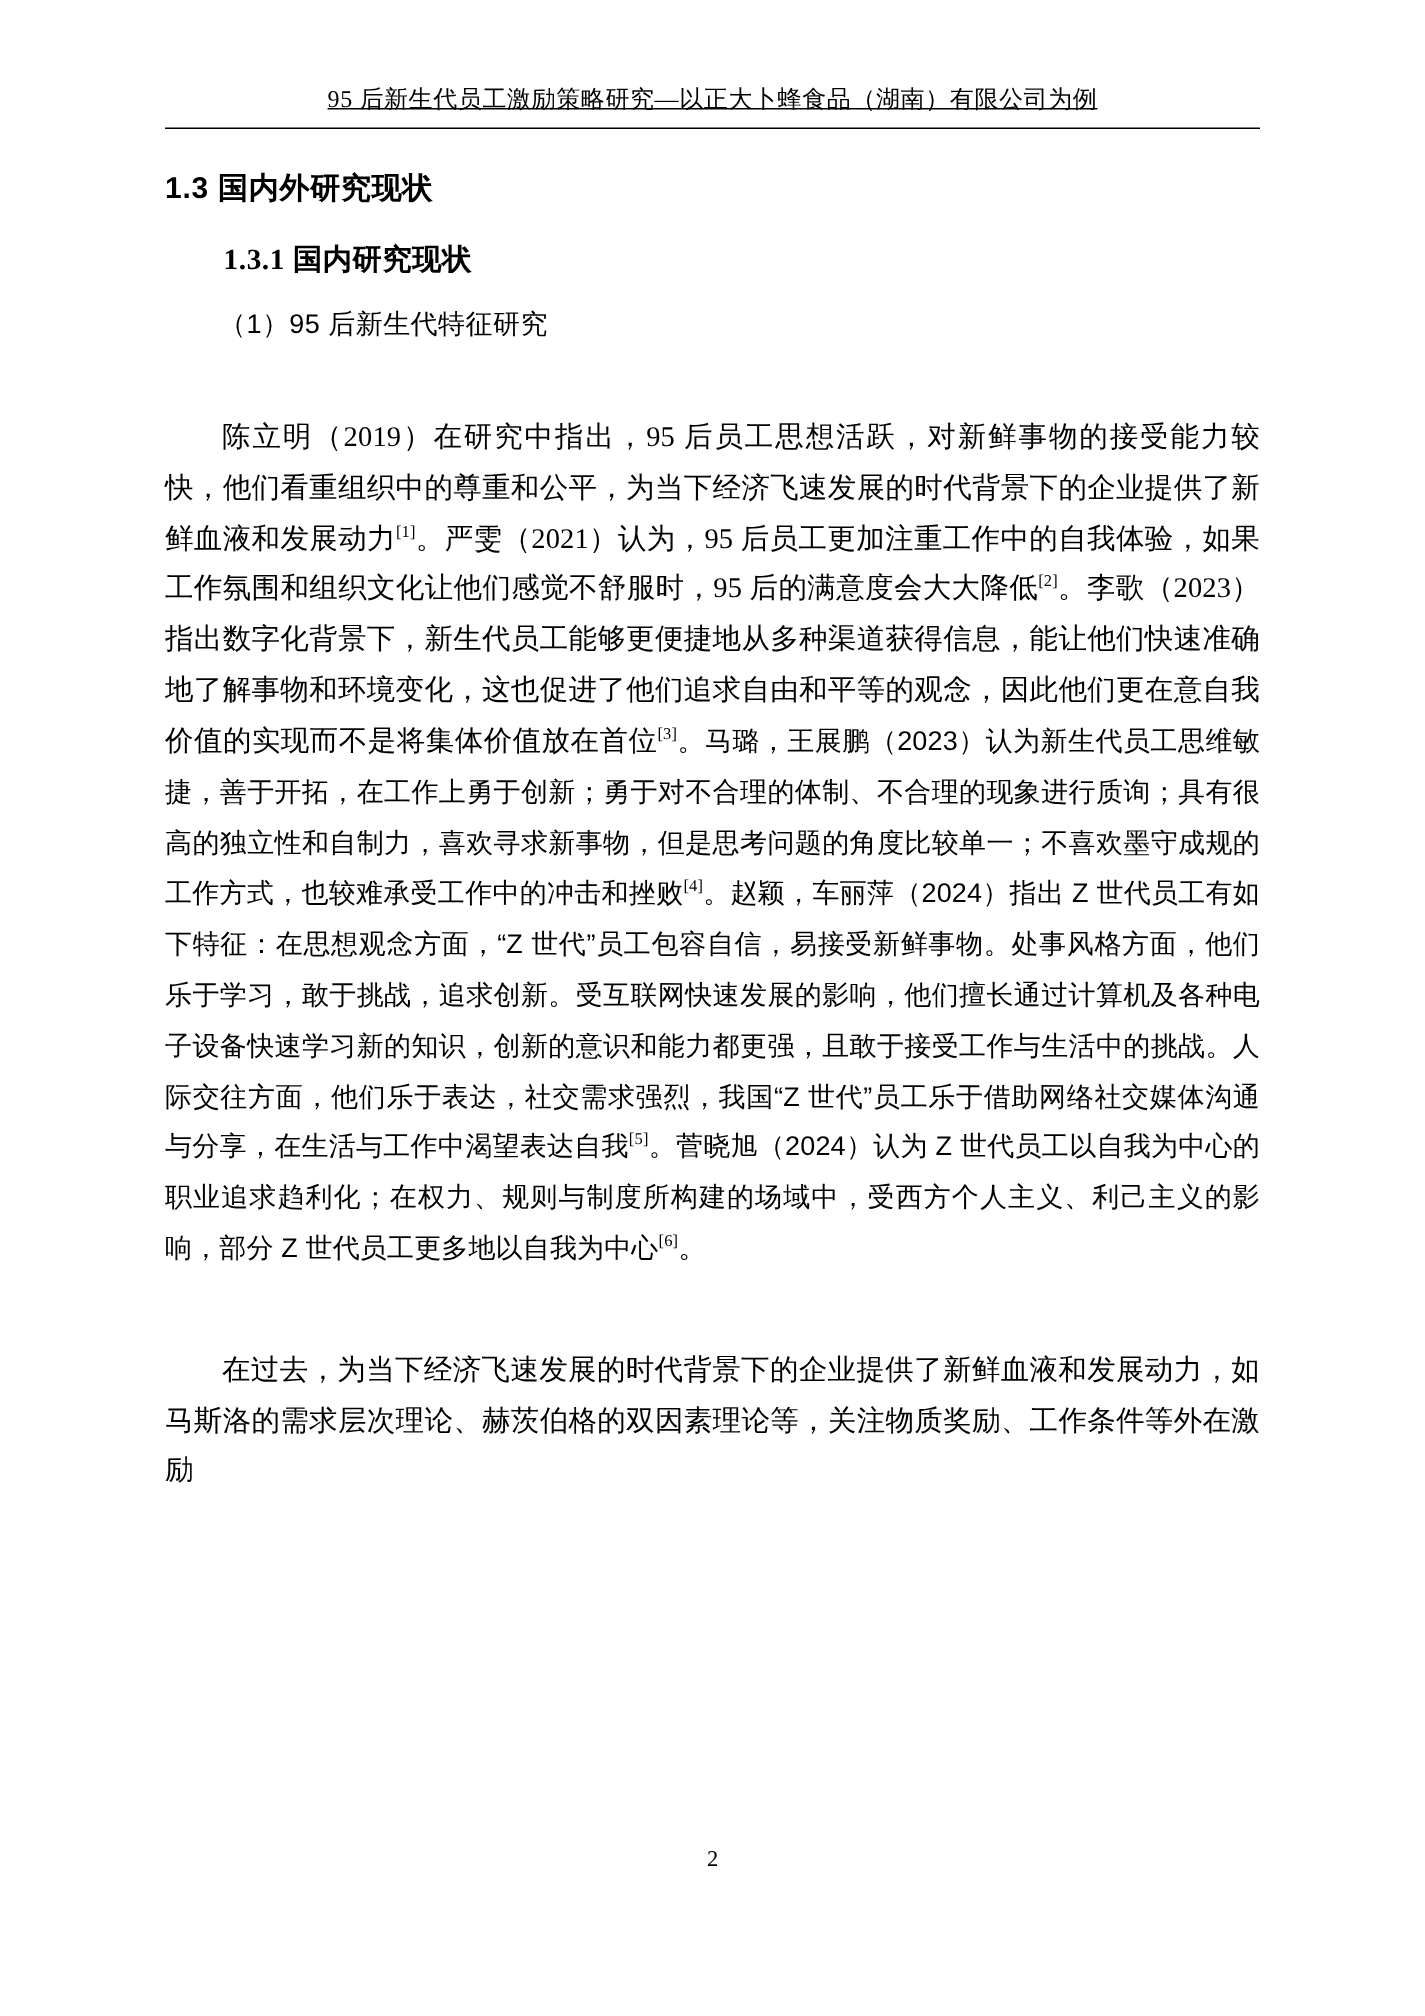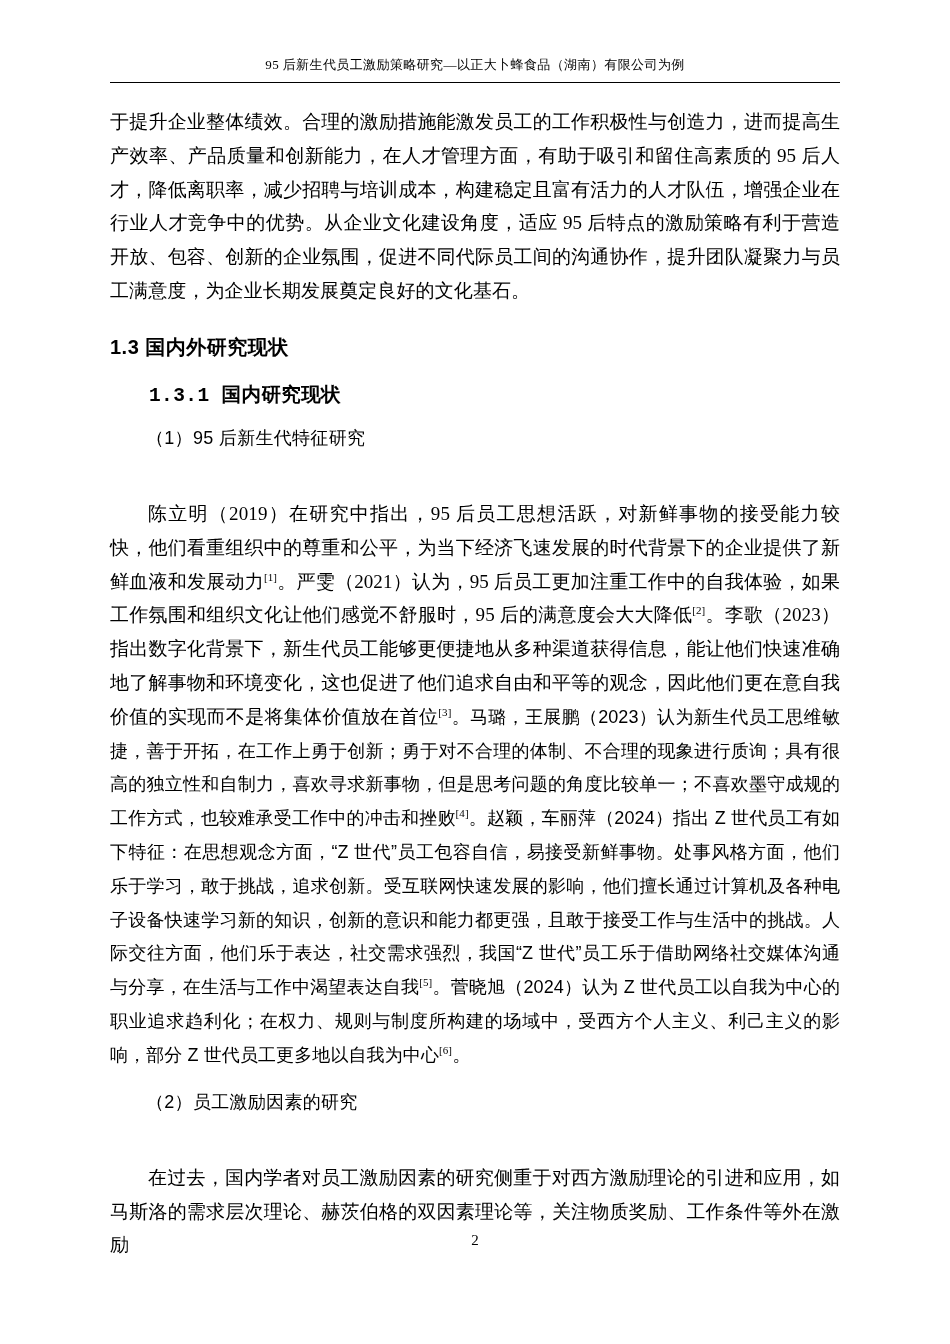--- a/index.html
+++ b/index.html
@@ -24,24 +24,25 @@
   }
   .content {
     position: absolute;
     left: 110px;
     top: 56px;
     width: 730px;
   }
   
   .header {
     text-align: center;
-    font-size: 13px;
+    font-size: 16px;
     letter-spacing: 0.4px;
     font-family: "Liberation Serif", "DejaVu Serif", serif;
     padding-bottom: 8px;
+    text-decoration: underline;
   }
   .header-rule {
     border-bottom: 1.2px solid #000;
     width: 100%;
     margin-bottom: 22px;
   }
   p.body-text {
     font-size: 19px;
     line-height: 1.78;
     margin: 0 0 2px 0;
@@ -54,21 +55,21 @@
     margin-top: 47px;
   }
   h2.heading1 {
     font-family: "Liberation Sans", "DejaVu Sans", sans-serif;
     font-size: 20px;
     font-weight: bold;
     margin: 26px 0 16px 0;
     letter-spacing: 0.5px;
   }
   h3.heading2 {
-    font-family: Liberation Mono, monospace;
+    font-family: Liberation Serif, serif;
     font-size: 19.5px;
     font-weight: bold;
     margin: 20px 0 16px 0;
     padding-left: 2em;
     letter-spacing: 0.4px;
   }
   h4.heading3 {
     font-family: "Liberation Sans", "DejaVu Sans", sans-serif;
     font-size: 18px;
     font-weight: normal;
@@ -99,31 +100,29 @@
 </head>
 <body>
 
 <div class="page">
 
   <div class="content">
 
     <div class="header">95 后新生代员工激励策略研究—以正大卜蜂食品（湖南）有限公司为例</div>
     <div class="header-rule"></div>
 
-    <p class="body-text">于提升企业整体绩效。合理的激励措施能激发员工的工作积极性与创造力，进而提高生产效率、产品质量和创新能力，在人才管理方面，有助于吸引和留住高素质的 95 后人才，降低离职率，减少招聘与培训成本，构建稳定且富有活力的人才队伍，增强企业在行业人才竞争中的优势。从企业文化建设角度，适应 95 后特点的激励策略有利于营造开放、包容、创新的企业氛围，促进不同代际员工间的沟通协作，提升团队凝聚力与员工满意度，为企业长期发展奠定良好的文化基石。</p>
 
     <h2 class="heading1">1.3 国内外研究现状</h2>
 
     <h3 class="heading2">1.3.1 国内研究现状</h3>
 
     <h4 class="heading3">（1）95 后新生代特征研究</h4>
 
     <p class="body-text indent"><span>陈立明（2019）在研究中指出，95 后员工思想活跃，对新鲜事物的接受能力较快，他们看重组织中的尊重和公平，为当下经济飞速发展的时代背景下的企业提供了新鲜血液和发展动力</span><sup>[1]</sup><span>。严雯（2021）认为，95 后员工更加注重工作中的自我体验，如果工作氛围和组织文化让他们感觉不舒服时，95 后的满意度会大大降低</span><sup>[2]</sup><span>。李歌（2023）指出数字化背景下，新生代员工能够更便捷地从多种渠道获得信息，能让他们快速准确地了解事物和环境变化，这也促进了他们追求自由和平等的观念，因此他们更在意自我价值的实现而不是将集体价值放在首位</span><sup>[3]</sup><span class="sans-para">。马璐，王展鹏（2023）认为新生代员工思维敏捷，善于开拓，在工作上勇于创新；勇于对不合理的体制、不合理的现象进行质询；具有很高的独立性和自制力，喜欢寻求新事物，但是思考问题的角度比较单一；不喜欢墨守成规的工作方式，也较难承受工作中的冲击和挫败</span><sup>[4]</sup><span class="sans-para">。赵颖，车丽萍（2024）指出 Z 世代员工有如下特征：在思想观念方面，“Z 世代”员工包容自信，易接受新鲜事物。处事风格方面，他们乐于学习，敢于挑战，追求创新。受互联网快速发展的影响，他们擅长通过计算机及各种电子设备快速学习新的知识，创新的意识和能力都更强，且敢于接受工作与生活中的挑战。人际交往方面，他们乐于表达，社交需求强烈，我国“Z 世代”员工乐于借助网络社交媒体沟通与分享，在生活与工作中渴望表达自我</span><sup>[5]</sup><span class="sans-para">。菅晓旭（2024）认为 Z 世代员工以自我为中心的职业追求趋利化；在权力、规则与制度所构建的场域中，受西方个人主义、利己主义的影响，部分 Z 世代员工更多地以自我为中心</span><sup>[6]</sup><span>。</span></p>
 
-    <h4 class="heading3">（2）员工激励因素的研究</h4>
 
-    <p class="body-text indent">在过去，国内学者对员工激励因素的研究侧重于对西方激励理论的引进和应用，如马斯洛的需求层次理论、赫茨伯格的双因素理论等，关注物质奖励、工作条件等外在激励</p>
+    <p class="body-text indent">在过去，为当下经济飞速发展的时代背景下的企业提供了新鲜血液和发展动力，如马斯洛的需求层次理论、赫茨伯格的双因素理论等，关注物质奖励、工作条件等外在激励</p>
 
   </div>
 
   <div class="page-number">2</div>
 
 </div>
 
 </body></html>

